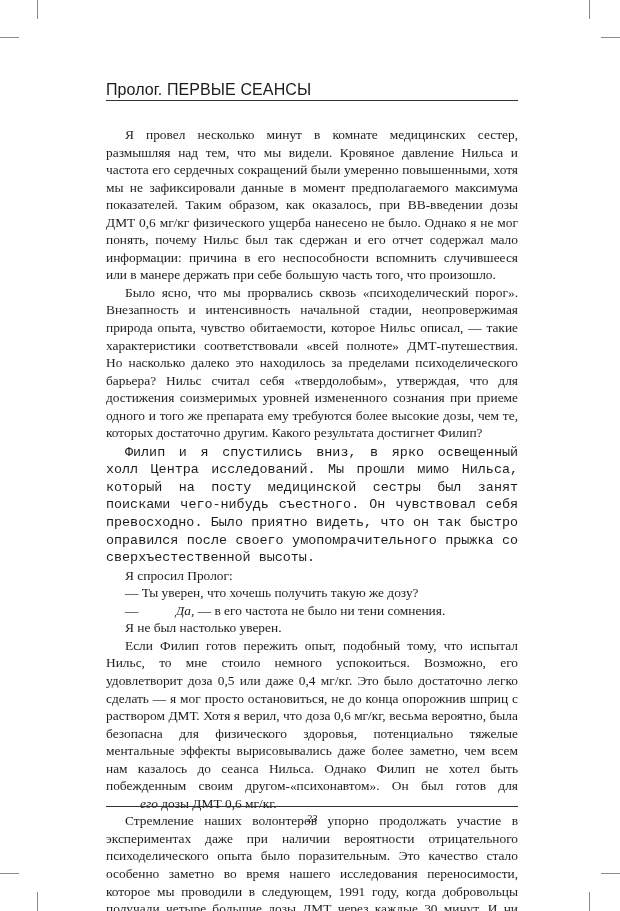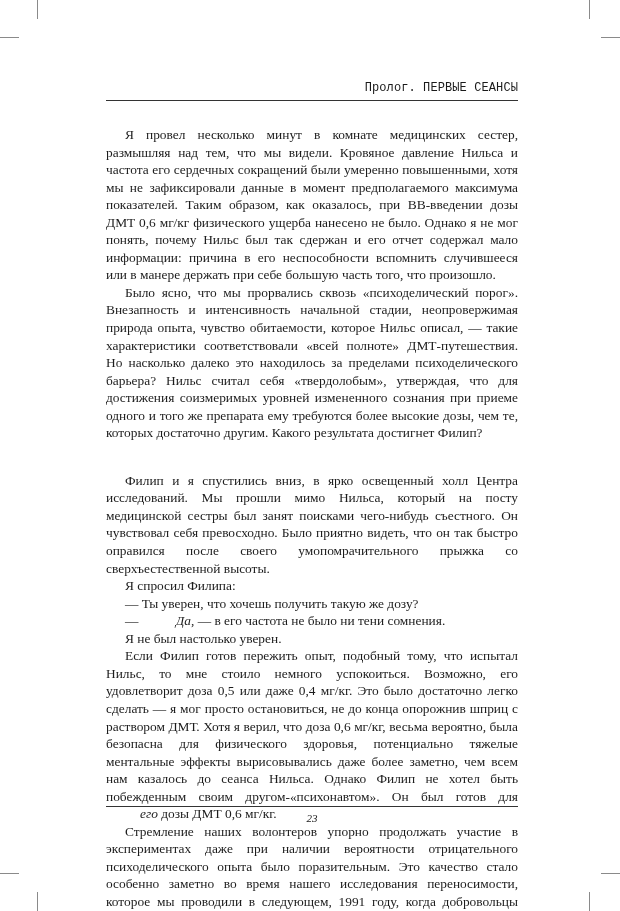--- a/index.html
+++ b/index.html
@@ -2,41 +2,41 @@
 <html><head>
   <meta charset="utf-8">
   <style>
     html, body { margin: 0; padding: 0; background: #ffffff; }
     body { width: 620px; height: 911px; position: relative; overflow: hidden; }
     .crop { position: absolute; background: #8a8a8a; }
     .crop.v { width: 1px; height: 19px; }
     .crop.h { height: 1px; width: 19px; }
     .running-head {
       position: absolute; left: 106px; top: 81px; width: 412px;
-      text-align: right;
-      font-family: Liberation Mono, monospace;
-      font-size: 12px; color: #1a1a1a; letter-spacing: 0.1px;
+      text-align: left;
+      font-family: Liberation Sans, sans-serif;
+      font-size: 16px; color: #1a1a1a; letter-spacing: 0.1px;
     }
     .rule { position: absolute; left: 106px; width: 412px; height: 1px; background: #333; }
     .rule.top { top: 100px; }
     .rule.bottom { top: 806px; }
     .folio {
       position: absolute; left: 106px; width: 412px; top: 812px;
       text-align: center;
       font-family: "Liberation Serif", "DejaVu Serif", serif;
       font-size: 11px; color: #1a1a1a; font-style: italic;
     }
     .body-text {
       position: absolute; left: 106px; top: 126px; width: 412px;
       font-family: "Liberation Serif", "DejaVu Serif", serif;
       font-size: 13.4px; line-height: 17.55px; color: #1c1c1c;
       text-align: justify; hyphens: manual;
     }
     .body-text p { margin: 0; text-indent: 19px; }
-    .body-text p.gap { margin-top: 30px; }
+    .body-text p.gap { margin-top: 2px; font-family: Liberation Mono, monospace; }
     .body-text em { font-style: italic; margin-left: 34px; }
   </style>
 </head>
 <body>
 
 <div class="crop v" style="left:37px;top:0;"></div>
 <div class="crop h" style="left:0;top:37px;"></div>
 <div class="crop v" style="left:589px;top:0;"></div>
 <div class="crop h" style="left:601px;top:37px;"></div>
 <div class="crop h" style="left:0;top:873px;"></div>
@@ -44,21 +44,21 @@
 <div class="crop h" style="left:601px;top:873px;"></div>
 <div class="crop v" style="left:589px;top:892px;"></div>
 
 <div class="running-head">Пролог. ПЕРВЫЕ СЕАНСЫ</div>
 <div class="rule top"></div>
 
 <div class="body-text">
   <p>Я провел несколько минут в комнате медицинских сестер, размышляя над тем, что мы видели. Кровяное давление Нильса и частота его сердечных сокращений были умеренно повышенными, хотя мы не зафиксировали данные в момент предполагаемого максимума показателей. Таким образом, как оказалось, при ВВ-введении дозы ДМТ 0,6 мг/кг физического ущерба нанесено не было. Однако я не мог понять, почему Нильс был так сдержан и его отчет содержал мало информации: причина в его неспособности вспомнить случившееся или в манере держать при себе большую часть того, что произошло.</p>
   <p>Было ясно, что мы прорвались сквозь «психоделический порог». Внезапность и интенсивность начальной стадии, неопровержимая природа опыта, чувство обитаемости, которое Нильс описал, — такие характеристики соответствовали «всей полноте» ДМТ-путешествия. Но насколько далеко это находилось за пределами психоделического барьера? Нильс считал себя «твердолобым», утверждая, что для достижения соизмеримых уровней измененного сознания при приеме одного и того же препарата ему требуются более высокие дозы, чем те, которых достаточно другим. Какого результата достигнет Филип?</p>
   <p class="gap">Филип и я спустились вниз, в ярко освещенный холл Центра исследований. Мы прошли мимо Нильса, который на посту медицинской сестры был занят поисками чего-нибудь съестного. Он чувствовал себя превосходно. Было приятно видеть, что он так быстро оправился после своего умопомрачительного прыжка со сверхъестественной высоты.</p>
-  <p>Я спросил Филипа:</p>
+  <p>Я спросил Пролог:</p>
   <p>— Ты уверен, что хочешь получить такую же дозу?</p>
   <p><span>— </span><em>Да</em><span>, — в его частота не было ни тени сомнения.</span></p>
   <p>Я не был настолько уверен.</p>
   <p><span>Если Филип готов пережить опыт, подобный тому, что испытал Нильс, то мне стоило немного успокоиться. Возможно, его удовлетворит доза 0,5 или даже 0,4 мг/кг. Это было достаточно легко сделать — я мог просто остановиться, не до конца опорожнив шприц с раствором ДМТ. Хотя я верил, что доза 0,6 мг/кг, весьма вероятно, была безопасна для физического здоровья, потенциально тяжелые ментальные эффекты вырисовывались даже более заметно, чем всем нам казалось до сеанса Нильса. Однако Филип не хотел быть побежденным своим другом-«психонавтом». Он был готов для</span> <em>его</em><span> дозы ДМТ 0,6 мг/кг.</span></p>
   <p>Стремление наших волонтеров упорно продолжать участие в экспериментах даже при наличии вероятности отрицательного психоделического опыта было поразительным. Это качество стало особенно заметно во время нашего исследования переносимости, которое мы проводили в следующем, 1991 году, когда добровольцы получали четыре большие дозы ДМТ через каждые 30 минут. И ни один из волонтеров, вне зависимости</p>
 </div>
 
 <div class="rule bottom"></div>
 <div class="folio">23</div>
 

